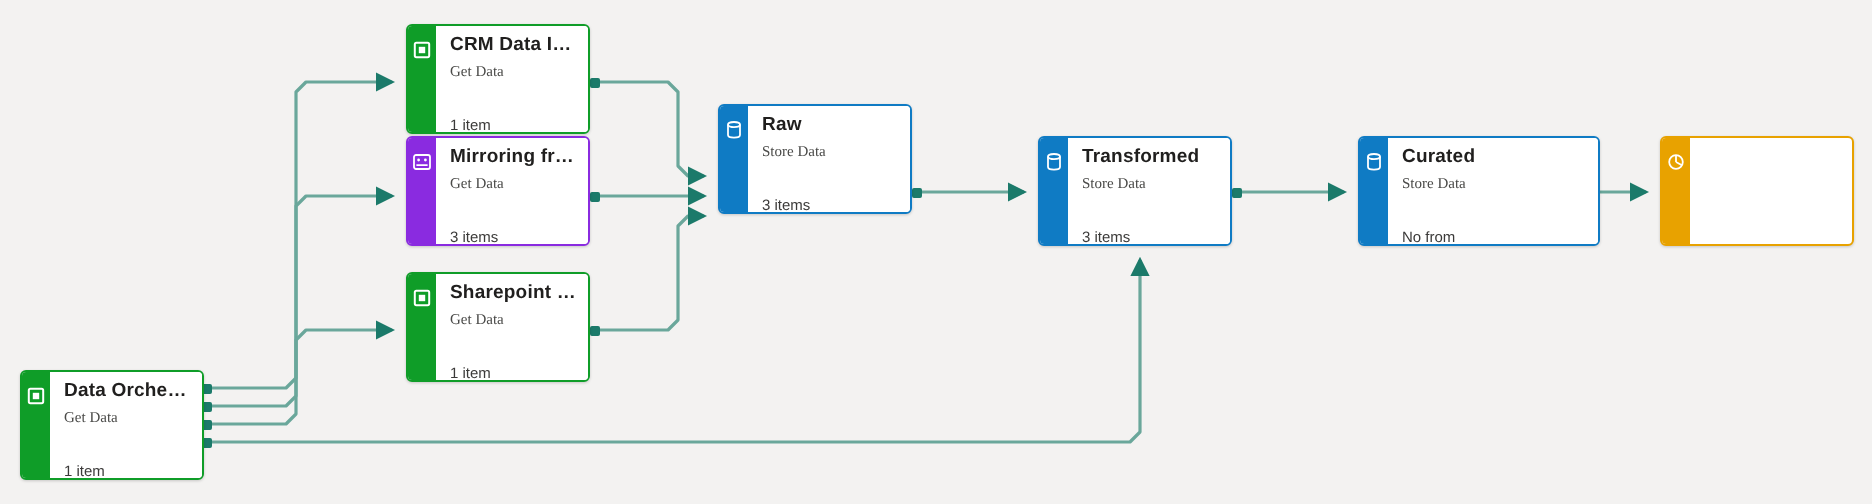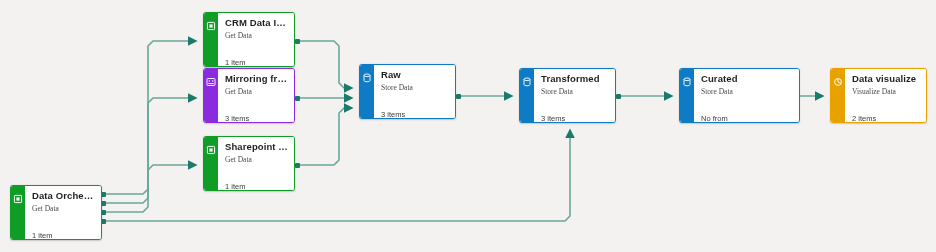--- a/index.html
+++ b/index.html
@@ -284,21 +284,21 @@
           </div>
           <div class="footer-div"></div>
           <div class="clip-btn">
             <svg viewBox="0 0 12 12" width="9" height="9">
               <path d="M8.4,3.1 L4.1,7.4 a1.4,1.4 0 0 0 2,2 L10.4,5.1 a2.4,2.4 0 0 0 -3.4,-3.4 L2.6,6.1 a3.4,3.4 0 0 0 4.8,4.8" fill="none" stroke="#605e5c" stroke-width="0.9" stroke-linecap="round"></path>
             </svg>
           </div>
         </div>
       </div>
     </div>
-  <div class="node" style="left: 359px; top: 64px; width: 97px; height: 55px; border-color: rgb(15, 123, 196);">
+  <div class="node" style="left: 359px; top: 52px; width: 97px; height: 55px; border-color: rgb(15, 123, 196);">
       <div class="node-strip" style="background:#0f7bc4;">
         <span class="strip-icon"><svg viewBox="0 0 10 10" width="10" height="10">
             <ellipse cx="5" cy="2.3" rx="3" ry="1.3" fill="none" stroke="#ffffff" stroke-width="0.9"></ellipse>
             <path d="M2,2.3 L2,7.5 A3,1.3 0 0 0 8,7.5 L8,2.3" fill="none" stroke="#ffffff" stroke-width="0.9"></path>
           </svg></span>
       </div>
       <div class="node-body">
         <div class="node-main">
           <div class="node-title">Raw</div>
           <div class="node-subtitle">Store Data</div>
@@ -372,34 +372,15 @@
         </div>
       </div>
     </div>
   <div class="node" style="left: 830px; top: 68px; width: 97px; height: 55px; border-color: rgb(232, 162, 0);">
       <div class="node-strip" style="background:#e8a200;">
         <span class="strip-icon"><svg viewBox="0 0 10 10" width="10" height="10">
             <circle cx="5" cy="5" r="3.4" fill="none" stroke="#ffffff" stroke-width="0.9"></circle>
             <path d="M5,5 L5,1.6 M5,5 L8,6.6" stroke="#ffffff" stroke-width="0.9"></path>
           </svg></span>
       </div>
-      <div class="node-body">
-        <div class="node-main">
-          <div class="node-title">Data visualize</div>
-          <div class="node-subtitle">Visualize Data</div>
-          <div class="node-count">2 items</div>
-        </div>
-        <div class="node-footer">
-          <div class="new-item-btn">
-            <span class="plus-glyph">+</span>
-            <span class="new-item-label">New item</span>
-          </div>
-          <div class="footer-div"></div>
-          <div class="clip-btn">
-            <svg viewBox="0 0 12 12" width="9" height="9">
-              <path d="M8.4,3.1 L4.1,7.4 a1.4,1.4 0 0 0 2,2 L10.4,5.1 a2.4,2.4 0 0 0 -3.4,-3.4 L2.6,6.1 a3.4,3.4 0 0 0 4.8,4.8" fill="none" stroke="#605e5c" stroke-width="0.9" stroke-linecap="round"></path>
-            </svg>
-          </div>
-        </div>
-      </div>
     </div>
 
 </div>
 
 </body></html>

